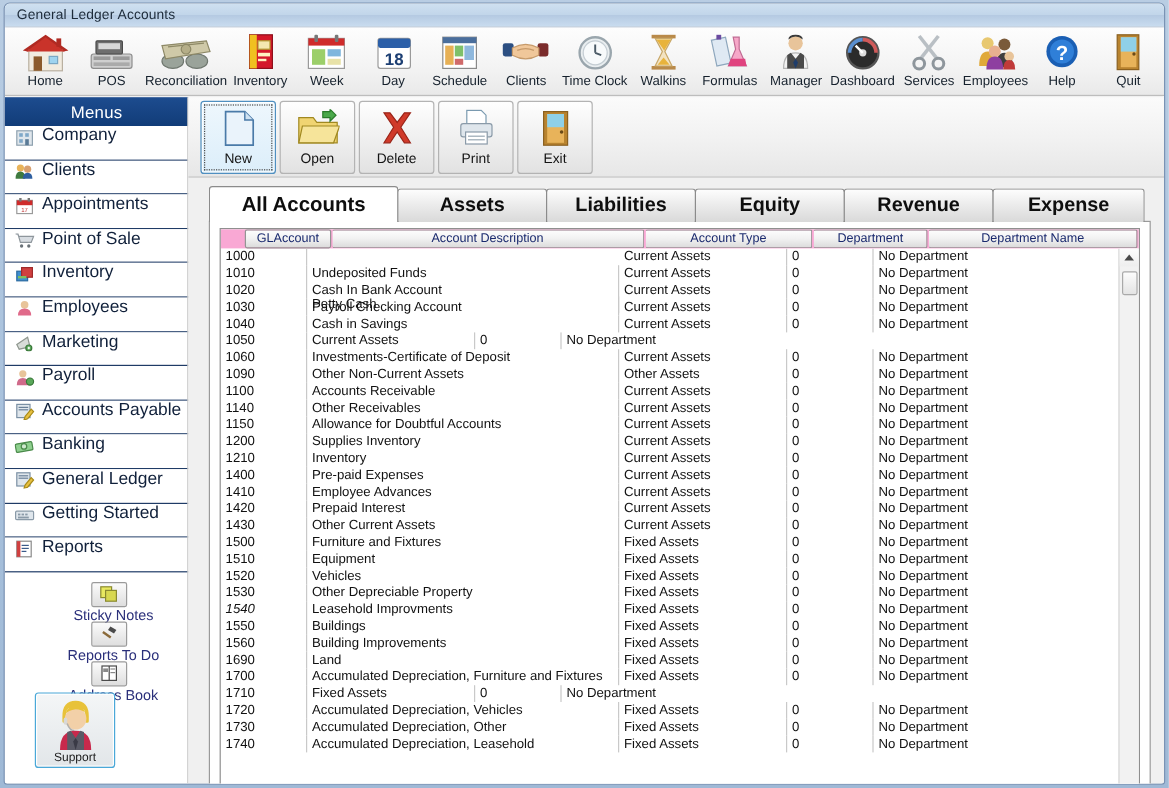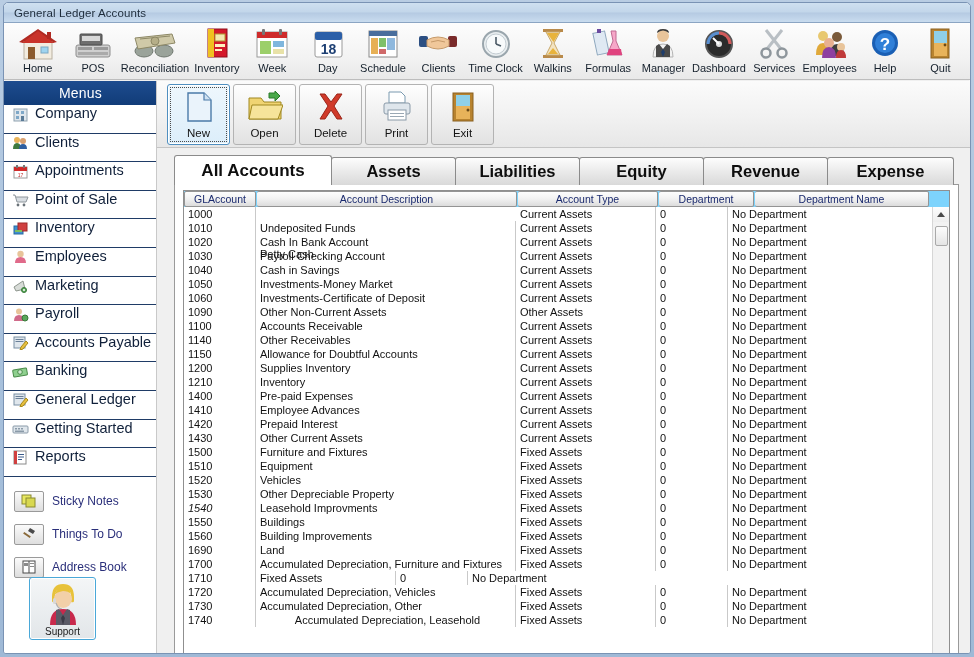--- a/index.html
+++ b/index.html
@@ -99,22 +99,23 @@
     margin-right: 5px;
     display: flex; align-items: center; justify-content: center;
   }
   .menu-row .m-label {
     font-size: 14.5px; color: #10203a;
     white-space: nowrap;
   }
   .util-row {
     height: 33px;
     display: flex; align-items: center;
-    padding-left: 10px;
+    padding-left: 28px;
     cursor: pointer;
+    flex-direction: column;
   }
   .util-row .u-btn {
     width: 30px; height: 21px;
     border: 1px solid #9a9a9a;
     background: linear-gradient(180deg,#fbfbfb,#dedede);
     border-radius: 2px;
     display: flex; align-items: center; justify-content: center;
     margin-right: 8px;
     flex: none;
   }
@@ -219,21 +220,22 @@
     left: 8px; top: 5px; right: 8px; bottom: 17px;
     border: 1px solid #8f8f8f;
     background: #ffffff;
     display: flex; flex-direction: column;
     overflow: hidden;
   }
   #grid-header {
     display: flex;
     height: 16px;
     flex: none;
-    background: #7dd3fc;
+    background: #f9a8d4;
+    padding-left: 20px;
   }
   #grid-header .hcell {
     border: 1px solid #949494;
     border-left: none;
     background: linear-gradient(180deg,#fdfdfd 0%, #f1f1f1 50%, #dcdcdc 100%);
     font-size: 10.5px;
     color: #1a2a6e;
     display: flex; align-items: center; justify-content: center;
     cursor: pointer;
     margin-right: 1px;
@@ -693,21 +695,21 @@
         <span class="u-label">Sticky Notes</span>
       </div>
 
       <div class="util-row">
         <span class="u-btn">
           <svg width="16" height="14" viewBox="0 0 16 14">
               <path d="M9 1 L14 4 L12 7 L7 4 Z" fill="#4a4a4a"></path>
               <rect x="2" y="7" width="8" height="2" transform="rotate(35 6 8)" fill="#8a6a3a"></rect>
             </svg>
         </span>
-        <span class="u-label">Things To Do</span>
+        <span class="u-label">Reports To Do</span>
       </div>
 
       <div class="util-row">
         <span class="u-btn">
           <svg width="16" height="14" viewBox="0 0 16 14">
               <rect x="2" y="1" width="12" height="12" fill="#ffffff" stroke="#4a4a4a"></rect>
               <line x1="8" y1="1" x2="8" y2="13" stroke="#4a4a4a"></line>
               <rect x="3" y="3" width="4" height="3" fill="#8a8a8a"></rect>
               <rect x="9" y="3" width="4" height="1" fill="#8a8a8a"></rect>
               <rect x="9" y="6" width="4" height="1" fill="#8a8a8a"></rect>
@@ -860,21 +862,20 @@
                 </div>
                 <div class="grid-row">
                   <div class="cell" style="width: 72px;">1040</div>
                   <div class="cell" style="width: 260px;">Cash in Savings</div>
                   <div class="cell" style="width: 140px;">Current Assets</div>
                   <div class="cell" style="width: 72px;">0</div>
                   <div class="cell last" style="width: 174px;">No Department</div>
                 </div>
                 <div class="grid-row">
                   <div class="cell" style="width: 72px;">1050</div>
-                  <div class="cell" style="width: 260px;">Investments-Money Market</div>
                   <div class="cell" style="width: 140px;">Current Assets</div>
                   <div class="cell" style="width: 72px;">0</div>
                   <div class="cell last" style="width: 174px;">No Department</div>
                 </div>
                 <div class="grid-row">
                   <div class="cell" style="width: 72px;">1060</div>
                   <div class="cell" style="width: 260px;">Investments-Certificate of Deposit</div>
                   <div class="cell" style="width: 140px;">Current Assets</div>
                   <div class="cell" style="width: 72px;">0</div>
                   <div class="cell last" style="width: 174px;">No Department</div>
@@ -1027,21 +1028,21 @@
                 </div>
                 <div class="grid-row">
                   <div class="cell" style="width: 72px;">1730</div>
                   <div class="cell" style="width: 260px;">Accumulated Depreciation, Other</div>
                   <div class="cell" style="width: 140px;">Fixed Assets</div>
                   <div class="cell" style="width: 72px;">0</div>
                   <div class="cell last" style="width: 174px;">No Department</div>
                 </div>
                 <div class="grid-row">
                   <div class="cell" style="width: 72px;">1740</div>
-                  <div class="cell" style="width: 260px; text-align: center;">Accumulated Depreciation, Leasehold</div>
+                  <div class="cell" style="width: 260px;">Accumulated Depreciation, Leasehold</div>
                   <div class="cell" style="width: 140px;">Fixed Assets</div>
                   <div class="cell" style="width: 72px;">0</div>
                   <div class="cell last" style="width: 174px;">No Department</div>
                 </div>
               </div>
 
             <div id="grid-scroll">
               <div class="sb-arrow" id="sb-up">
                 <span class="arrow-up"></span>
               </div>

